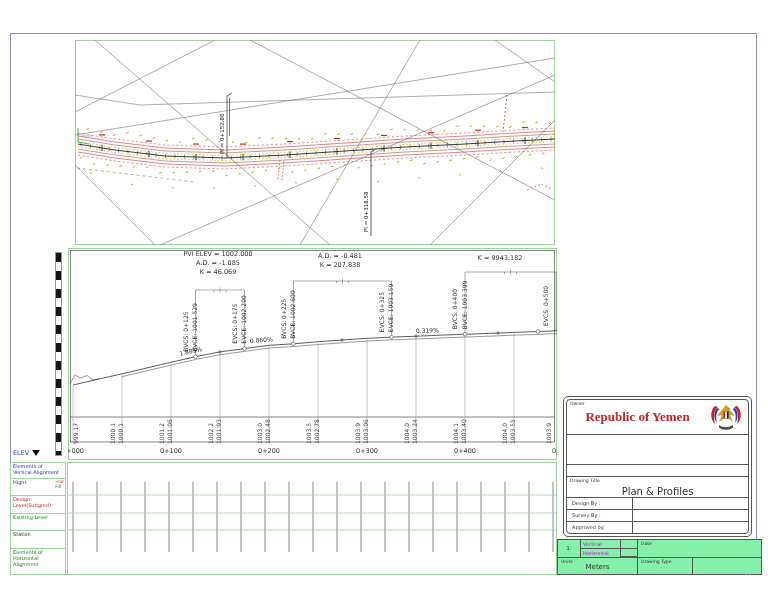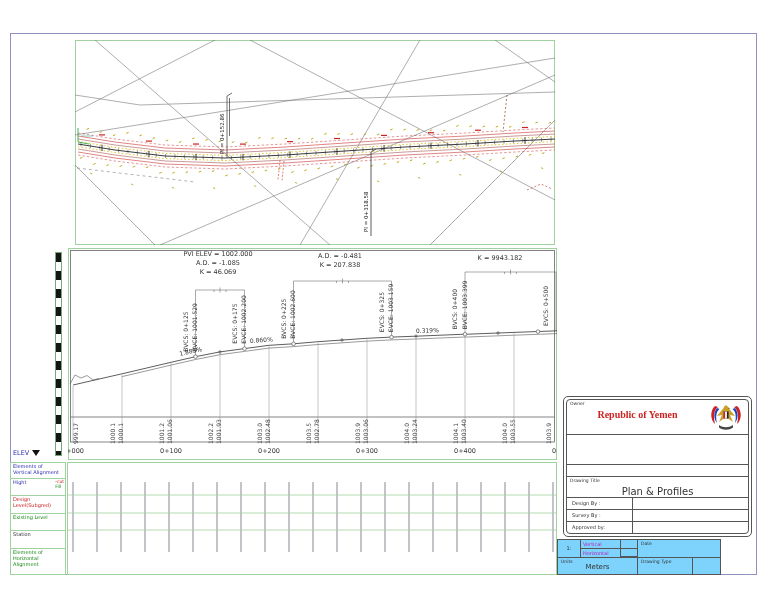--- a/index.html
+++ b/index.html
@@ -23,26 +23,26 @@
   .cutfill{position:absolute;right:1px;top:1px;display:inline-block;text-align:left;}
   .cutfill i{display:block;font-style:normal;font-size:4.5px;line-height:1.05;}
   
   .tblock{position:absolute;left:563px;top:396px;width:189px;height:141px;border:1.2px solid #555;border-radius:5px;box-sizing:border-box;background:#fff;}
   .tblock-in{position:absolute;left:2px;top:2px;right:2px;bottom:2px;border:0.8px solid #555;border-radius:4px;overflow:hidden;}
   .trow{position:relative;border-bottom:0.8px solid #555;box-sizing:border-box;}
   .trow:last-child{border-bottom:none;}
   .tiny{position:absolute;left:3px;top:1px;font-size:4.5px;color:#333;}
   .t-r1{height:35px;} .t-r2{height:30px;} .t-r3{height:12px;} .t-r4{height:21px;}
   .t-r5{height:12px;} .t-r6{height:12px;} .t-r7{height:12px;}
-  .country{position:absolute;left:0;right:40px;top:9px;text-align:center;font-family:"Liberation Serif",serif;font-weight:bold;font-size:10px;color:#cc2222;}
+  .country{position:absolute;left:0;right:40px;top:9px;text-align:center;font-family:"Liberation Serif",serif;font-weight:bold;font-size:13px;color:#cc2222;}
   .emblem{position:absolute;right:5px;top:2px;}
   .dtitle{position:absolute;left:0;right:0;top:9px;text-align:center;font-size:10px;color:#333;}
   .bycell{position:absolute;left:0;top:0;bottom:0;width:66px;border-right:0.8px solid #555;font-size:5px;color:#333;padding:2px 0 0 5px;box-sizing:border-box;}
   
-  .ltable{position:absolute;left:557px;top:539px;width:164px;height:36px;border:1px solid #555;box-sizing:border-box;background:#7dd3fc;font-size:5px;color:#333;}
+  .ltable{position:absolute;left:557px;top:539px;width:205px;height:36px;border:1px solid #555;box-sizing:border-box;background:#86efac;font-size:5px;color:#333;}
   .ltr1{position:absolute;left:0;top:0;height:18px;right:0;border-bottom:0.8px solid #555;box-sizing:border-box;}
   .ltr2{position:absolute;left:0;top:18px;bottom:0;right:0;}
   .cellA{position:absolute;left:0;top:0;bottom:0;width:23px;border-right:0.8px solid #555;box-sizing:border-box;text-align:center;padding-top:5px;}
   .cellB{position:absolute;left:23px;top:0;bottom:0;width:40px;border-right:0.8px solid #555;box-sizing:border-box;}
   .cellB div{height:8.5px;line-height:8.5px;padding-left:2px;color:#bb22bb;border-bottom:0.8px solid #555;box-sizing:border-box;}
   .cellB div:last-child{border-bottom:none;}
   .cellB2{position:absolute;left:63px;top:0;bottom:0;width:17px;border-right:0.8px solid #555;box-sizing:border-box;}
   .cellB2 div{height:8.5px;border-bottom:0.8px solid #555;box-sizing:border-box;}
   .cellC{position:absolute;left:80px;top:0;bottom:0;right:0;}
   .cellD{position:absolute;left:0;top:0;bottom:0;width:80px;border-right:0.8px solid #555;box-sizing:border-box;}

